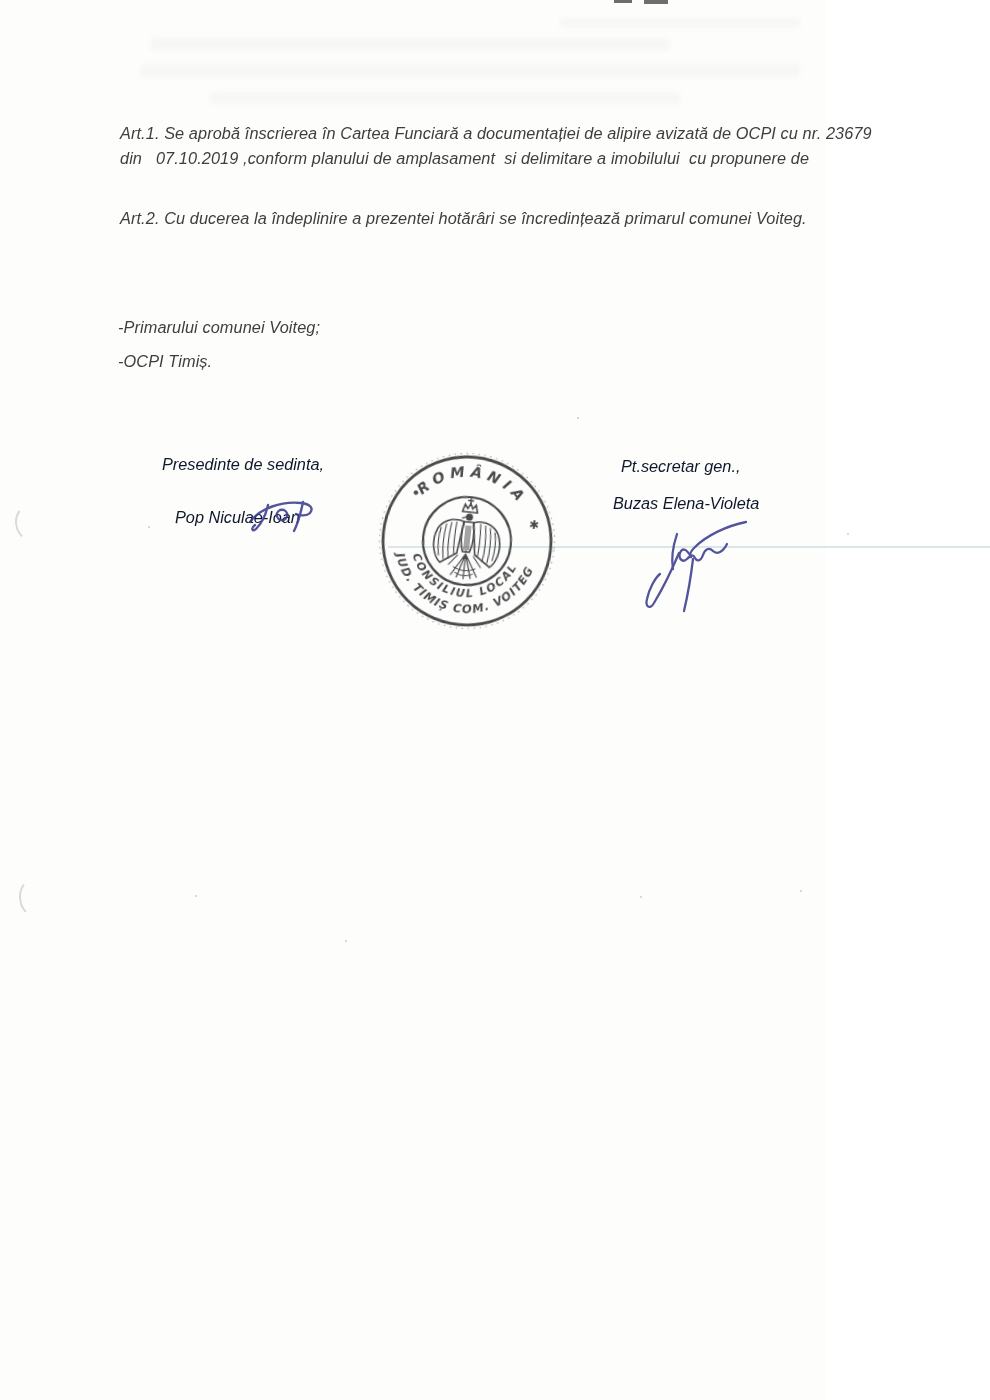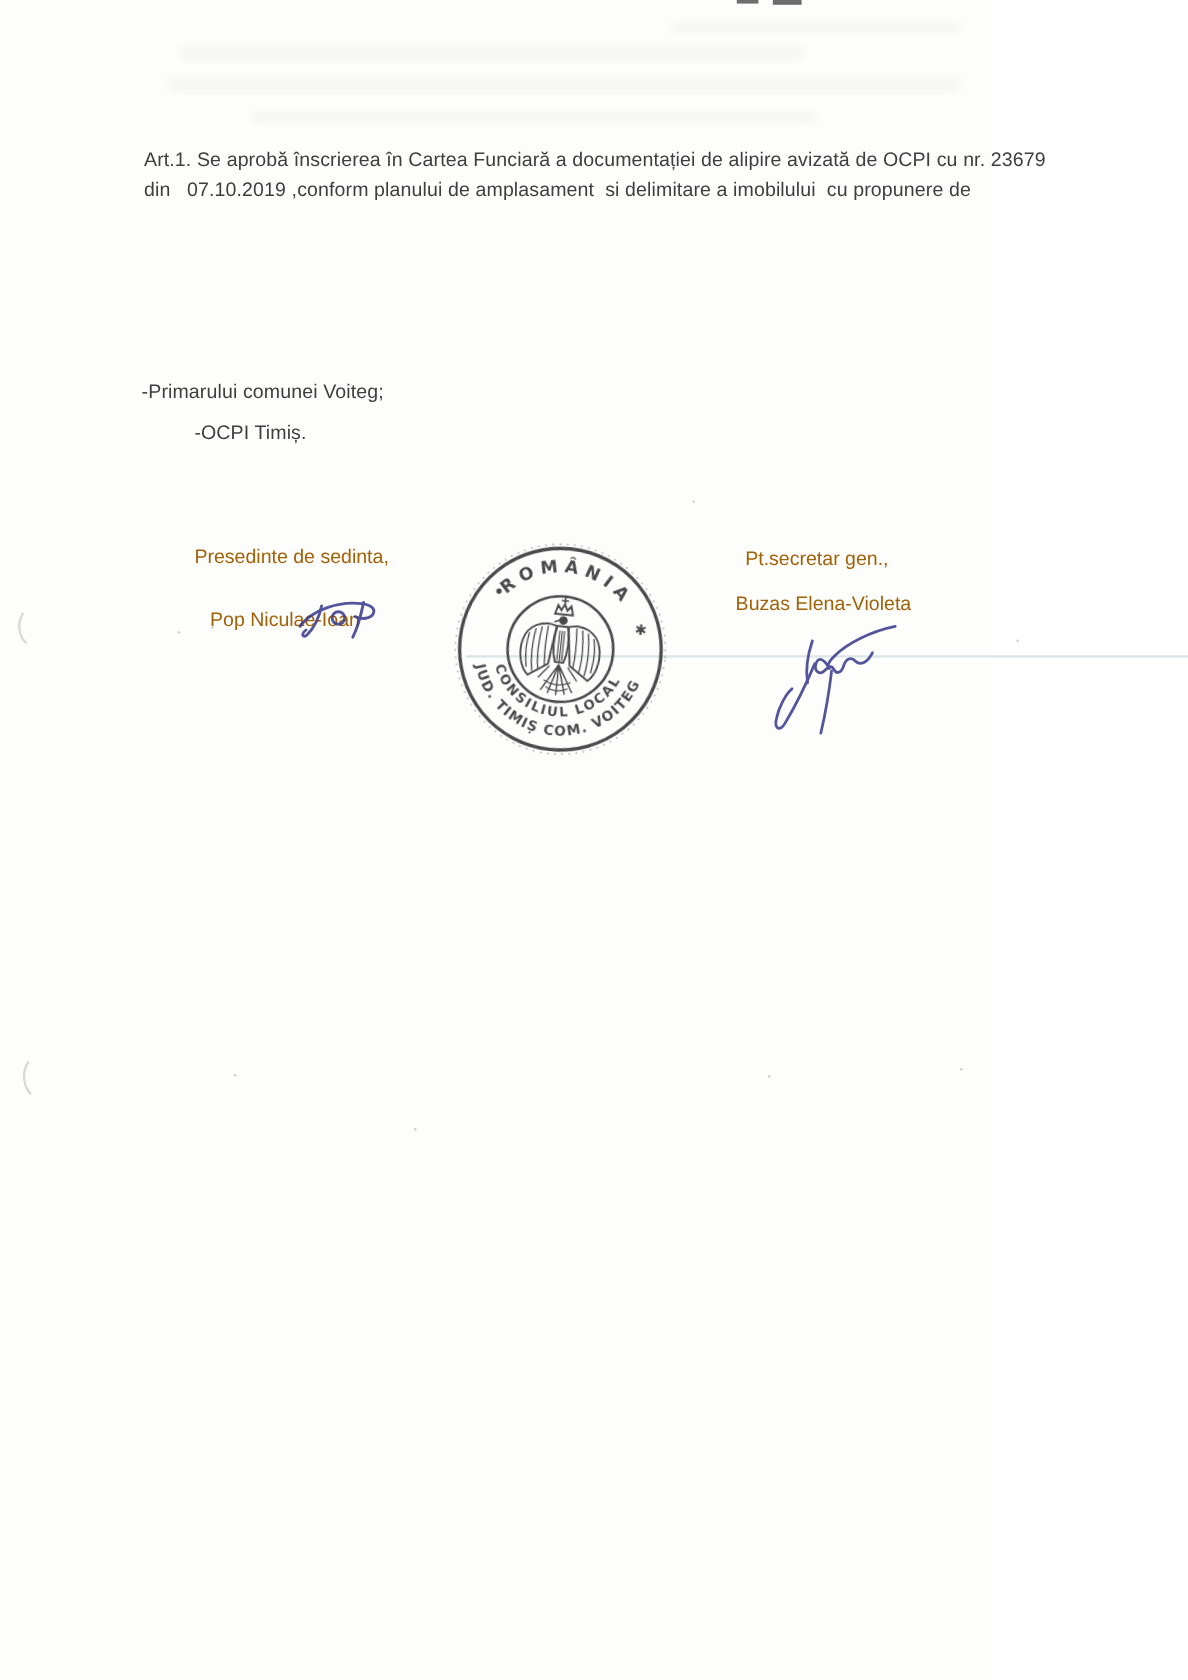--- a/index.html
+++ b/index.html
@@ -1,25 +1,25 @@
 <!DOCTYPE html>
 <html><head>
 <meta charset="utf-8">
 <style>
   html,body{margin:0;padding:0;}
   body{width:990px;height:1400px;background:#ffffff;overflow:hidden;
        font-family:"Liberation Sans", sans-serif;}
-  .page{position:absolute;left:0;top:0;width:826px;height:1400px;background:#fdfdfc;}
+  .page{position:absolute;left:0;top:0;width:826px;height:1400px;background:#fdfdfc;font-style:italic;}
 
   
   .tline{position:absolute;white-space:pre;color:#3e3e3e;font-size:16.3px;line-height:25.5px;
          letter-spacing:.1px;filter:blur(.22px);}
 
   
-  .sig-title,.sig-name{position:absolute;color:#a16207;font-size:16.3px;white-space:pre;filter:blur(.22px);}
+  .sig-title,.sig-name{position:absolute;color:#0f172a;font-size:16.3px;white-space:pre;filter:blur(.22px);}
   .sig-svg{position:absolute;}
 
   
   .stamp{position:absolute;left:374px;top:448px;width:186px;height:186px;
          transform:rotate(6deg);opacity:.85;filter:blur(.25px);}
   .stamp text{font-family:"DejaVu Sans", sans-serif;font-weight:bold;fill:#2b2b2f;}
 
   
   .scanline{position:absolute;left:388px;top:546px;width:602px;height:2px;
             background:#d6e1e3;opacity:.85;}
@@ -52,23 +52,24 @@
   <div class="speck" style="left:176px;top:522px;"></div>
   <div class="speck" style="left:847px;top:533px;"></div>
   <div class="speck" style="left:195px;top:895px;"></div>
   <div class="speck" style="left:640px;top:896px;"></div>
   <div class="speck" style="left:800px;top:890px;"></div>
   <div class="speck" style="left:345px;top:940px;"></div>
 
   <div class="tline" style="left:120px;top:121px;">Art.1. Se aprobă înscrierea în Cartea Funciară a documentației de alipire avizată de OCPI cu nr. 23679</div>
   <div class="tline" style="left:120px;top:146px;">din   07.10.2019 ,conform planului de amplasament  si delimitare a imobilului  cu propunere de</div>
 
+  <div class="tline" style="left:120px;top:206px;">Art.2. Cu ducerea la îndeplinire a prezentei hotărâri se încredințează primarul comunei Voiteg.</div>
 
   <div class="tline" style="left:118px;top:315px;">-Primarului comunei Voiteg;</div>
-  <div class="tline" style="left:118px;top:349px;margin-left:44px;">-OCPI Timiș.</div>
+  <div class="tline" style="left:118px;top:349px;">-OCPI Timiș.</div>
 
   <div class="sig-title" style="left:162px;top:455px;">Presedinte de sedinta,</div>
   <div class="sig-name" style="left:175px;top:489px;margin-top:19px;">Pop Niculae-Ioan</div>
   <svg class="sig-svg" style="left:246px;top:496px;" width="90" height="48" viewBox="0 0 90 48">
     <g fill="none" stroke="#3b3e8e" stroke-width="2.4" stroke-linecap="round" opacity=".88">
       <path d="M 4,26 C 14,12 36,5 55,7 C 64,8 68,12 64,17 C 61,20 54,20 50,18"></path>
       <path d="M 22,9 C 20,18 16,27 10,33 C 7,36 4,33 9,29"></path>
       <circle cx="36" cy="19" r="5.2"></circle>
       <path d="M 57,6 C 55,16 52,27 48,35"></path>
     </g>

